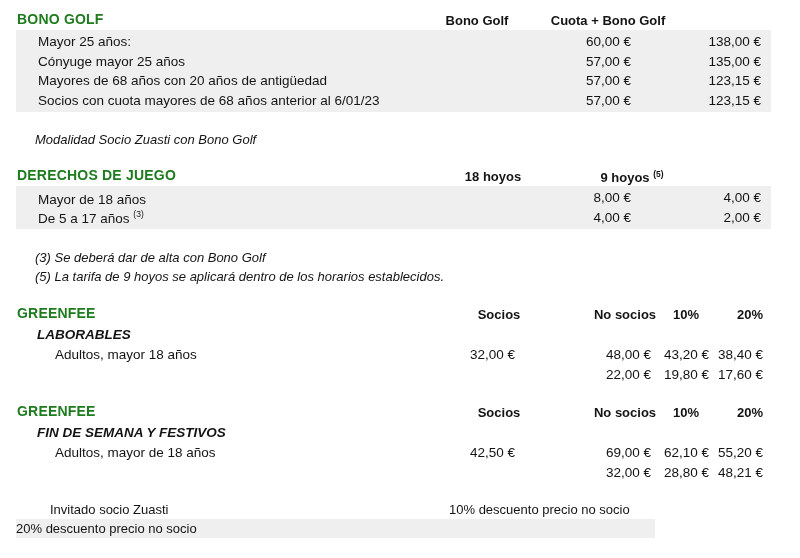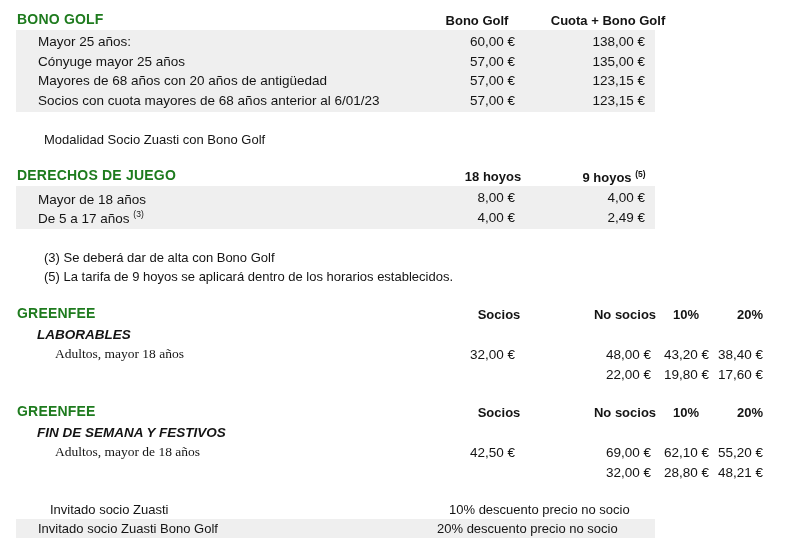--- a/index.html
+++ b/index.html
@@ -23,35 +23,35 @@
   }
   .col-head {
     position:absolute; top:3px;
     transform:translateX(-50%);
     font-weight:bold; font-size:13px; white-space:nowrap;
   }
   .col-head sup, .lbl sup { font-size:8.5px; font-weight:bold; vertical-align:super; }
   .lbl sup { font-weight:normal; }
 
   
-  .band { margin-left:16px; width:639px; background:#efefef; padding:2px 0; }
+  .band { margin-left:16px; width:755px; background:#efefef; padding:2px 0; }
   .trow { display:flex; align-items:center; height:19.5px; }
   .trow .lbl { flex:1; padding-left:22px; white-space:nowrap; }
   .trow .v1 { width:110px; text-align:right; }
   .trow .v2 { width:130px; text-align:right; }
   .trow .sp { width:10px; }
 
-  .plain-note { margin-left:44px; white-space:nowrap; font-size:13px; }
+  .plain-note { margin-left:35px; white-space:nowrap; font-size:13px;font-style:italic; }
   .modalidad { margin-top:18px; height:19px; line-height:19px; }
   .notes { margin-top:19px; }
   .notes .plain-note { height:19.2px; line-height:19.2px; }
 
   
   .gf-row { margin-left:16px; width:756px; display:flex; align-items:center; height:20px; }
-  .gf-row .lbl2 { flex:1; padding-left:39px; white-space:nowrap;font-family:Liberation Serif, serif; }
+  .gf-row .lbl2 { flex:1; padding-left:39px; white-space:nowrap; }
   .gf-row .c-soc  { width:110px; text-align:right; }
   .gf-row .c-nosoc{ width:136px; text-align:right; }
   .gf-row .c-d10  { width:58px;  text-align:right; }
   .gf-row .c-d20  { width:63px;  text-align:center; }
   .gf-sub { margin-left:16px; height:20px; display:flex; align-items:center;
             padding-left:21px; font-weight:bold; font-size:13.5px;font-style:italic; }
 
   
   .inv-row { margin-left:16px; width:639px; display:flex; align-items:center; height:19.5px; font-size:13px;justify-content:center; }
   .inv-row .ilbl { width:421px; padding-left:22px; box-sizing:border-box; white-space:nowrap; }
@@ -95,33 +95,33 @@
       <span class="v1">57,00 €</span>
       <span class="v2">123,15 €</span>
       <span class="sp"></span>
     </div>
   </div>
   <div class="plain-note modalidad">Modalidad Socio Zuasti con Bono Golf</div>
 
   <div class="sec-head mt-sec1">
     <span class="sec-title">DERECHOS DE JUEGO</span>
     <span class="col-head" style="left:493px">18 hoyos</span>
-    <span class="col-head" style="left:614px"><span>9 hoyos</span> <sup>(5)</sup></span>
+    <span class="col-head" style="left:632px"><span>9 hoyos</span> <sup>(5)</sup></span>
   </div>
   <div class="band">
     <div class="trow">
       <span class="lbl"><span>Mayor de 18 años</span><sup></sup></span>
       <span class="v1">8,00 €</span>
       <span class="v2">4,00 €</span>
       <span class="sp"></span>
     </div>
     <div class="trow">
       <span class="lbl"><span>De 5 a 17 años</span> <sup>(3)</sup></span>
       <span class="v1">4,00 €</span>
-      <span class="v2">2,49 €</span>
+      <span class="v2">2,00 €</span>
       <span class="sp"></span>
     </div>
   </div>
   <div class="notes">
     <div class="plain-note">(3) Se deberá dar de alta con Bono Golf</div>
     <div class="plain-note">(5) La tarifa de 9 hoyos se aplicará dentro de los horarios establecidos.</div>
   </div>
 
   <div class="sec-head mt-sec2">
     <span class="sec-title">GREENFEE</span>
@@ -167,17 +167,16 @@
     <span class="c-nosoc">32,00 €</span>
     <span class="c-d10">28,80 €</span>
     <span class="c-d20">48,21 €</span>
   </div>
 
   <div class="inv-row mt-sec1">
     <span class="ilbl">Invitado socio Zuasti</span>
     <span class="ival">10% descuento precio no socio</span>
   </div>
   <div class="inv-row shaded">
-    <span class="ilbl">Invitado socio Zuasti Bono Golf</span>
     <span class="ival">20% descuento precio no socio</span>
   </div>
 
 </div>
 
 </body></html>

